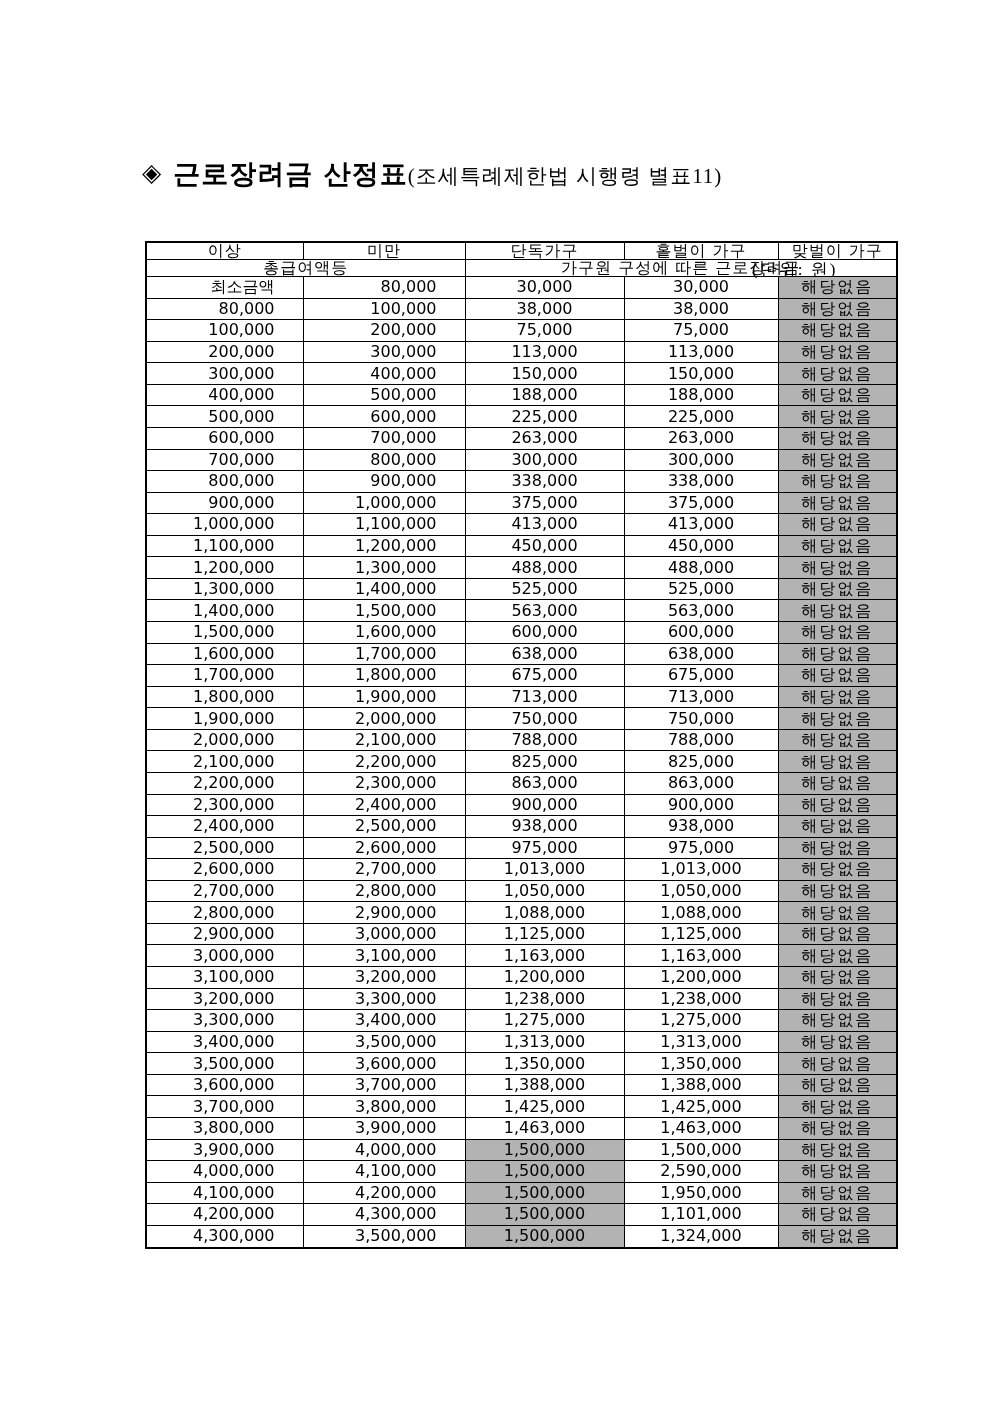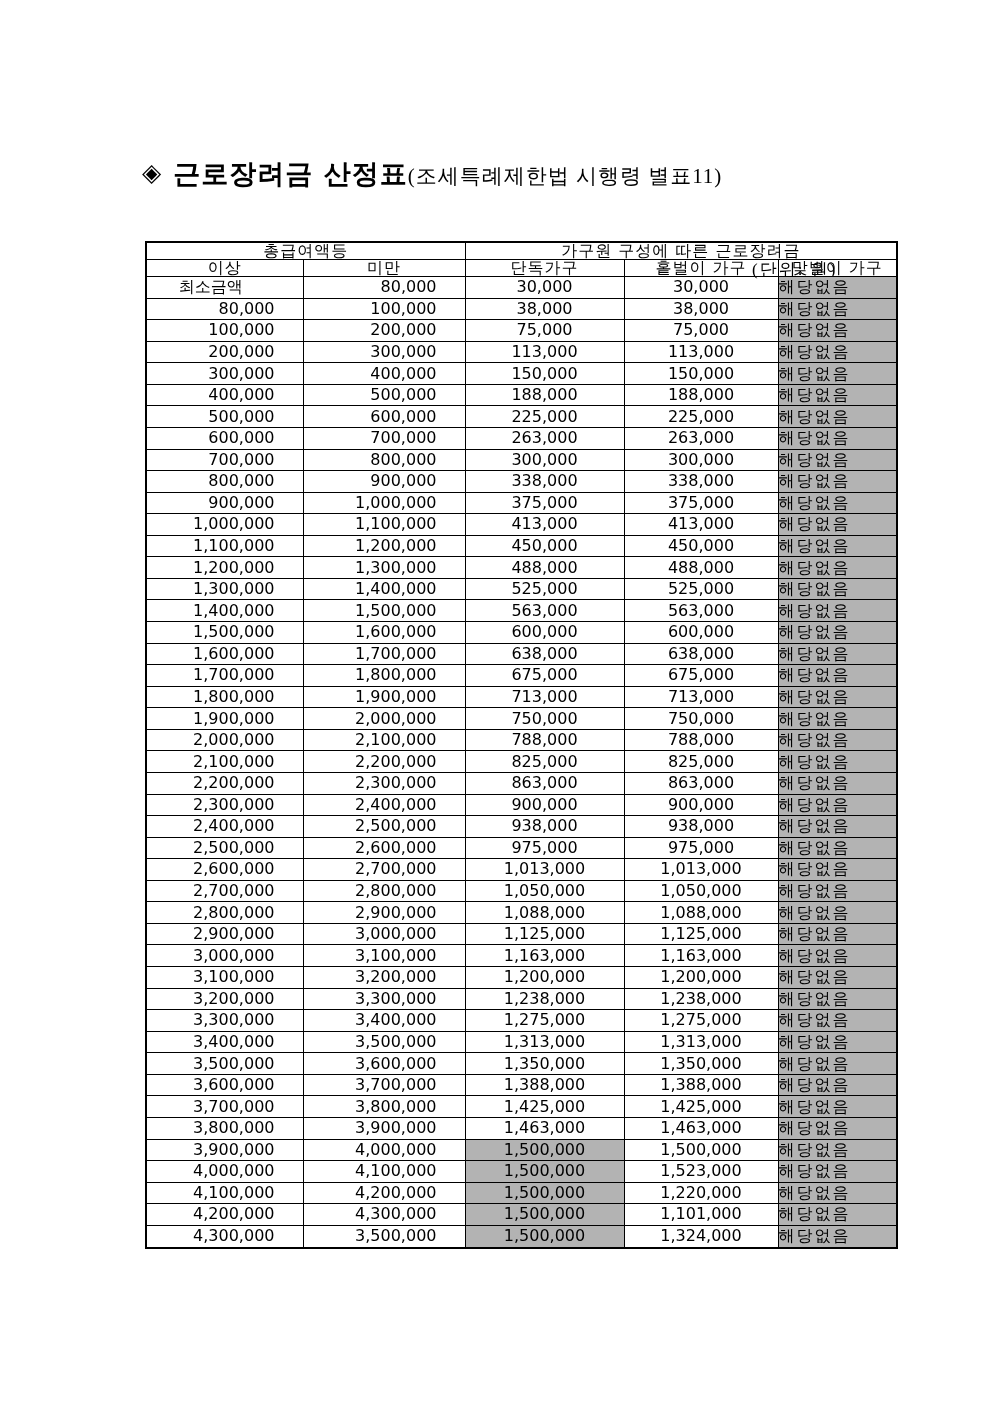--- a/index.html
+++ b/index.html
@@ -19,23 +19,23 @@
   table.calc {
     position:absolute; left:145px; top:241px; width:751px; height:1008px;
     border-collapse:collapse; table-layout:fixed;
     font-size:16px; line-height:1;
   }
   table.calc, table.calc th, table.calc td { border:1px solid #000; }
   table.calc { border-width:2px; }
   th, td { padding:0; overflow:hidden; white-space:nowrap; font-weight:normal; vertical-align:middle; }
   th { text-align:center; letter-spacing:1px; }
   td.c0, td.c1 { text-align:right; padding-right:28px; }
-  td.c0.txt { text-align:center; }
+  td.c0.txt { text-align:right; }
   td.c2, td.c3 { text-align:center; }
-  td.c4 { text-align:left; background:var(--shaded,#b3b3b3); letter-spacing:2px; }
+  td.c4 { text-align:center; background:var(--shaded,#b3b3b3); letter-spacing:2px; }
   td.shaded { background:var(--shaded,#b3b3b3); }
 </style>
 </head>
 <body>
 
 <div class="page">
 
   <div class="doc-title">
     <span class="bullet">◈</span><span class="title-main">근로장려금 산정표</span><span class="title-sub">(조세특례제한법 시행령 별표11)</span>
   </div>
@@ -45,30 +45,30 @@
   <table class="calc">
     <colgroup>
       <col style="width:157px">
         <col style="width:162px">
         <col style="width:159px">
         <col style="width:154px">
         <col style="width:119px">
     </colgroup>
     <thead>
         <tr>
-          <th colspan="2">총급여액등</th>
-          <th colspan="3">가구원 구성에 따른 근로장려금</th>
-        </tr>
-        <tr>
           <th>이상</th>
           <th>미만</th>
           <th>단독가구</th>
           <th>홑벌이 가구</th>
           <th>맞벌이 가구</th>
         </tr>
+        <tr>
+          <th colspan="2">총급여액등</th>
+          <th colspan="3">가구원 구성에 따른 근로장려금</th>
+        </tr>
       </thead>
     <tbody>
         <tr>
           <td class="c0 txt">최소금액</td>
           <td class="c1">80,000</td>
           <td class="c2">30,000</td>
           <td class="c3">30,000</td>
           <td class="c4">해당없음</td>
         </tr>
         <tr>
@@ -348,28 +348,28 @@
           <td class="c0">3,900,000</td>
           <td class="c1">4,000,000</td>
           <td class="c2 shaded">1,500,000</td>
           <td class="c3">1,500,000</td>
           <td class="c4">해당없음</td>
         </tr>
         <tr>
           <td class="c0">4,000,000</td>
           <td class="c1">4,100,000</td>
           <td class="c2 shaded">1,500,000</td>
-          <td class="c3">1,523,000</td>
+          <td class="c3">2,590,000</td>
           <td class="c4">해당없음</td>
         </tr>
         <tr>
           <td class="c0">4,100,000</td>
           <td class="c1">4,200,000</td>
           <td class="c2 shaded">1,500,000</td>
-          <td class="c3">1,220,000</td>
+          <td class="c3">1,950,000</td>
           <td class="c4">해당없음</td>
         </tr>
         <tr>
           <td class="c0">4,200,000</td>
           <td class="c1">4,300,000</td>
           <td class="c2 shaded">1,500,000</td>
           <td class="c3">1,101,000</td>
           <td class="c4">해당없음</td>
         </tr>
         <tr>

